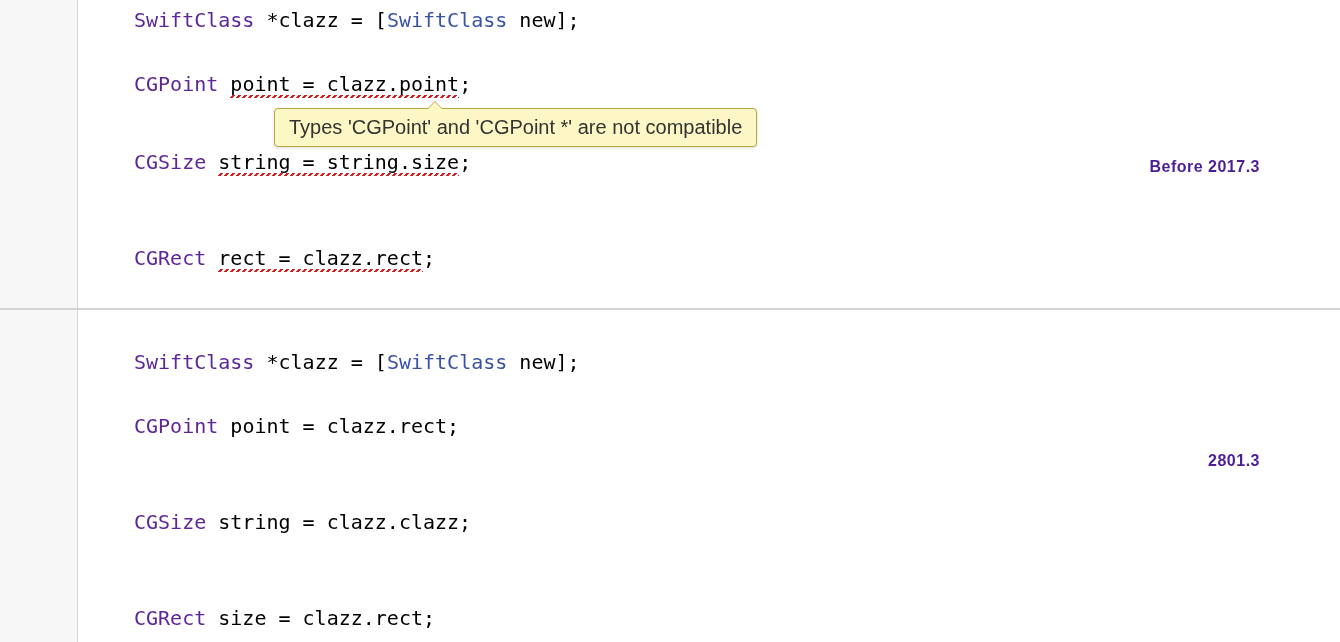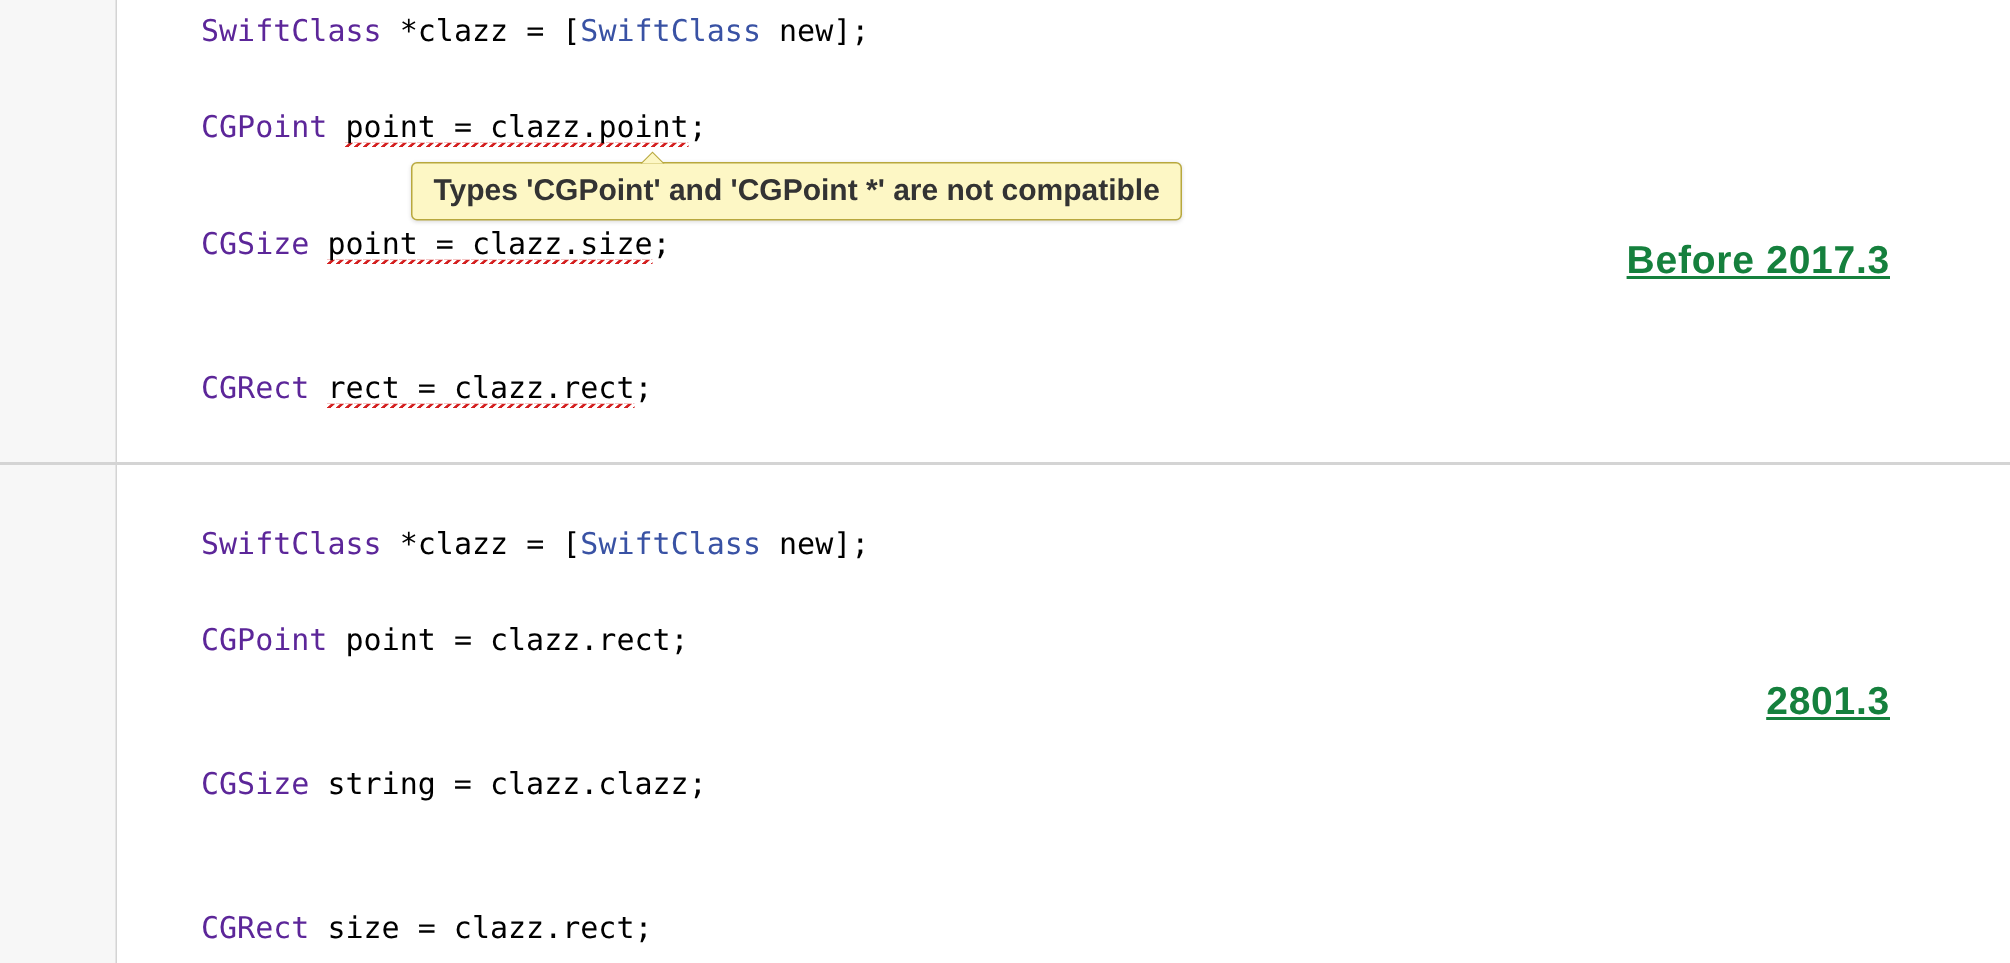--- a/index.html
+++ b/index.html
@@ -70,21 +70,20 @@
       top: 108px;
       background: #fdf7c5;
       border: 1px solid #b8a83e;
       border-radius: 4px;
       padding: 7px 14px;
       font-family: "Arial", "Helvetica", sans-serif;
       font-size: 20px;
       color: #333;
       box-shadow: 0 1px 3px rgba(0,0,0,0.15);
       white-space: nowrap;
-      font-weight: bold;
     }
     .tooltip::before {
       content: "";
       position: absolute;
       top: -8px;
       left: 152px;
       width: 0;
       height: 0;
       border-left: 8px solid transparent;
       border-right: 8px solid transparent;
@@ -99,45 +98,44 @@
       height: 0;
       border-left: 7px solid transparent;
       border-right: 7px solid transparent;
       border-bottom: 7px solid #fdf7c5;
     }
     .label {
       position: absolute;
       right: 80px;
       font-family: "Arial Black", "Helvetica", sans-serif;
       font-weight: 900;
-      font-size: 26px;
+      font-size: 16px;
       letter-spacing: 0.5px;
-      color: #15803d;
-      text-decoration: underline;
+      color: #4c1d95;
     }
     .label-top { top: 158px; }
     .label-bottom { top: 452px; }
   </style>
 </head>
 <body>
 
 <div class="panel panel-top">
   <div class="gutter"></div>
   <div class="code-area">
 
     <div class="code-line"><span class="tok-type">SwiftClass</span><span> *</span><span>clazz</span><span> = [</span><span class="tok-class">SwiftClass</span><span> new];</span></div>
 
     <div class="blank"></div>
 
     <div class="code-line"><span class="tok-type">CGPoint</span><span> </span><span class="underline-err">point = clazz.point</span><span>;</span></div>
 
     <div class="half-blank"></div>
     <div class="blank"></div>
 
-    <div class="code-line"><span class="tok-type">CGSize</span><span> </span><span class="underline-err">point = clazz.size</span><span>;</span></div>
+    <div class="code-line"><span class="tok-type">CGSize</span><span> </span><span class="underline-err">string = string.size</span><span>;</span></div>
 
     <div class="blank"></div>
     <div class="blank"></div>
 
     <div class="code-line"><span class="tok-type">CGRect</span><span> </span><span class="underline-err">rect = clazz.rect</span><span>;</span></div>
 
     <div class="tooltip">
       <span>Types 'CGPoint' and 'CGPoint *' are not compatible</span>
     </div>
   </div>

